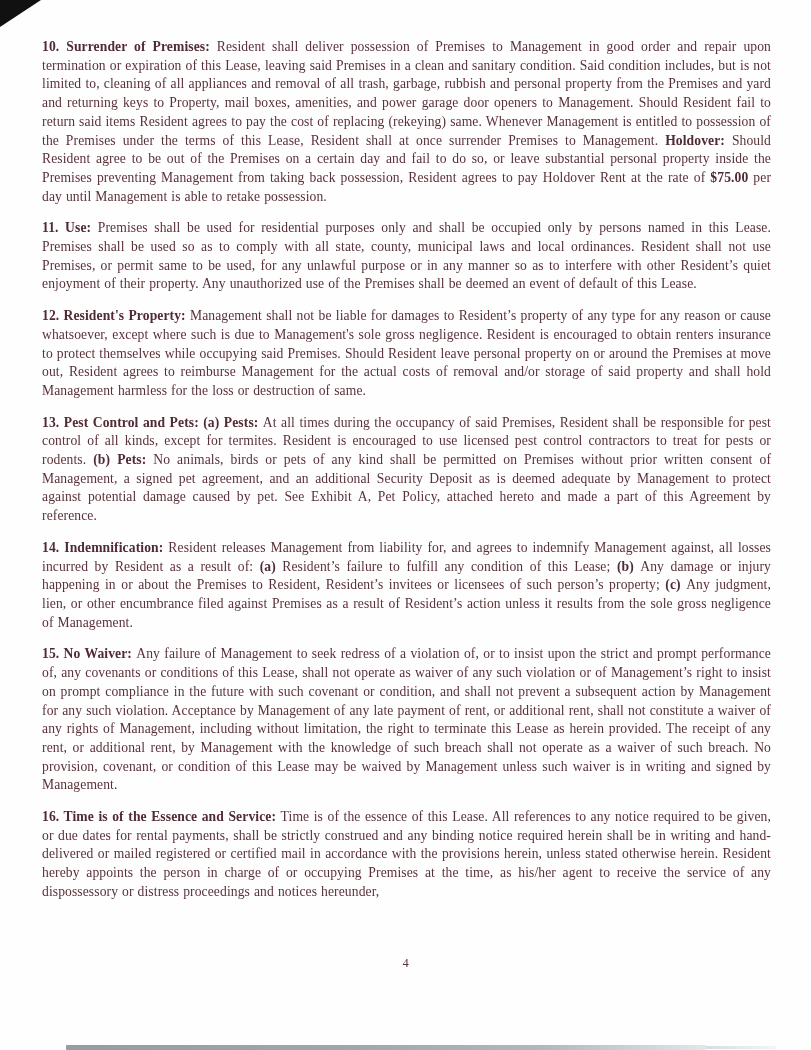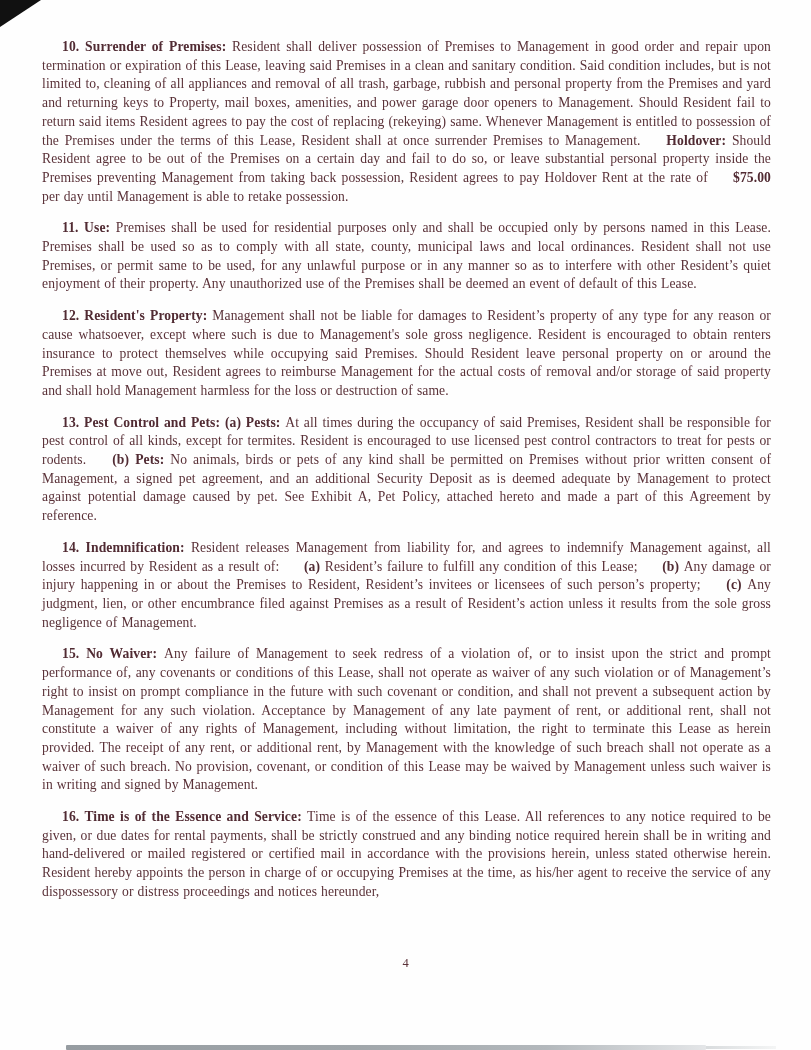--- a/index.html
+++ b/index.html
@@ -23,21 +23,20 @@
     margin:0 0 13px 0;
     font-size:13.6px;
     line-height:18.7px;
     text-align:justify;
     letter-spacing:0.1px;
     word-spacing:0.5px;
   }
   .para .b{
     font-weight:bold;
     color:#512b33;
-    margin-left:20px;
   }
   .page-number{
     position:absolute;
     top:956px;left:0;right:0;
     text-align:center;
     font-size:12.5px;
     color:#5a3138;
   }
   .corner-fold{
     position:absolute;top:0;left:0;

